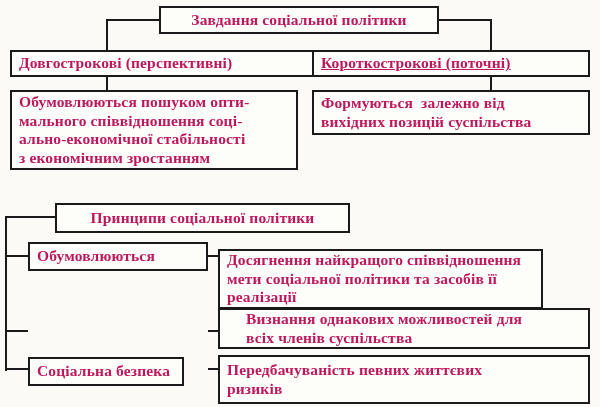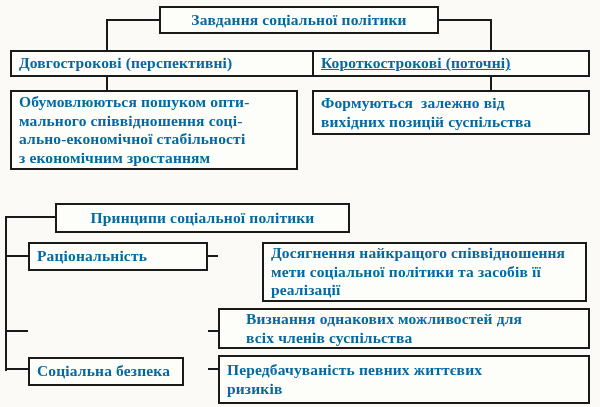--- a/index.html
+++ b/index.html
@@ -3,21 +3,21 @@
 <meta charset="utf-8">
 <style>
   html, body { margin: 0; padding: 0; }
   .canvas {
     position: relative;
     width: 600px;
     height: 407px;
     background: #fbfaf7;
     font-family: "Liberation Serif", serif;
     font-weight: bold;
-    color: #0369a1;
+    color: #be185d;
     overflow: hidden;
   }
   .box {
     position: absolute;
     box-sizing: border-box;
     border: 2px solid #1a1a1a;
     background: #fdfdfa;
     display: flex;
     align-items: center;
     font-size: 15.5px;
@@ -50,21 +50,21 @@
 
   
   .box-princ-title   { left: 55px;  top: 203px; width: 295px; height: 30px; }
   .ln-rail-h         { left: 5px;   top: 216px; width: 50px;  height: 2px; }
   .ln-rail-v         { left: 5px;   top: 216px; width: 2px;   height: 155px; }
   .ln-branch-1       { left: 7px;   top: 255px; width: 21px;  height: 2px; }
   .ln-branch-2       { left: 7px;   top: 330px; width: 21px;  height: 2px; }
   .ln-branch-3       { left: 7px;   top: 368px; width: 21px;  height: 2px; }
   .box-princ-1       { left: 28px;  top: 242px; width: 180px; height: 29px; }
   .ln-conn-1         { left: 208px; top: 255px; width: 10px;  height: 2px; }
-  .box-desc-1        { left: 218px; top: 242px; width: 325px; height: 60px; margin-left: 44px; }
+  .box-desc-1        { left: 218px; top: 249px; width: 325px; height: 60px; }
   .box-princ-2       { left: 28px;  top: 311px; width: 180px; height: 41px; }
   .ln-conn-2         { left: 208px; top: 330px; width: 10px;  height: 2px; }
   .box-desc-2        { left: 218px; top: 308px; width: 372px; height: 41px; padding-left: 26px; }
   .box-princ-3       { left: 28px;  top: 357px; width: 156px; height: 29px; }
   .ln-conn-3         { left: 208px; top: 368px; width: 10px;  height: 2px; }
   .box-desc-3        { left: 218px; top: 355px; width: 372px; height: 49px; }
 </style>
 </head>
 <body>
 
@@ -93,21 +93,21 @@
 
   <div class="box box-short-desc">Формуються  залежно від
 вихідних позицій суспільства</div>
 
   <div class="line ln-rail-h"></div>
   <div class="line ln-rail-v"></div>
   <div class="line ln-branch-1"></div>
   <div class="line ln-branch-2"></div>
   <div class="line ln-branch-3"></div>
 
-  <div class="box box-princ-1">Раціональність</div>
+  <div class="box box-princ-1">Обумовлюються</div>
   <div class="line ln-conn-1"></div>
   <div class="box box-desc-1">Досягнення найкращого співвідношення
 мети соціальної політики та засобів її
 реалізації</div>
 
   <div class="line ln-conn-2"></div>
   <div class="box box-desc-2">Визнання однакових можливостей для
 всіх членів суспільства</div>
 
   <div class="box box-princ-3">Соціальна безпека</div>

